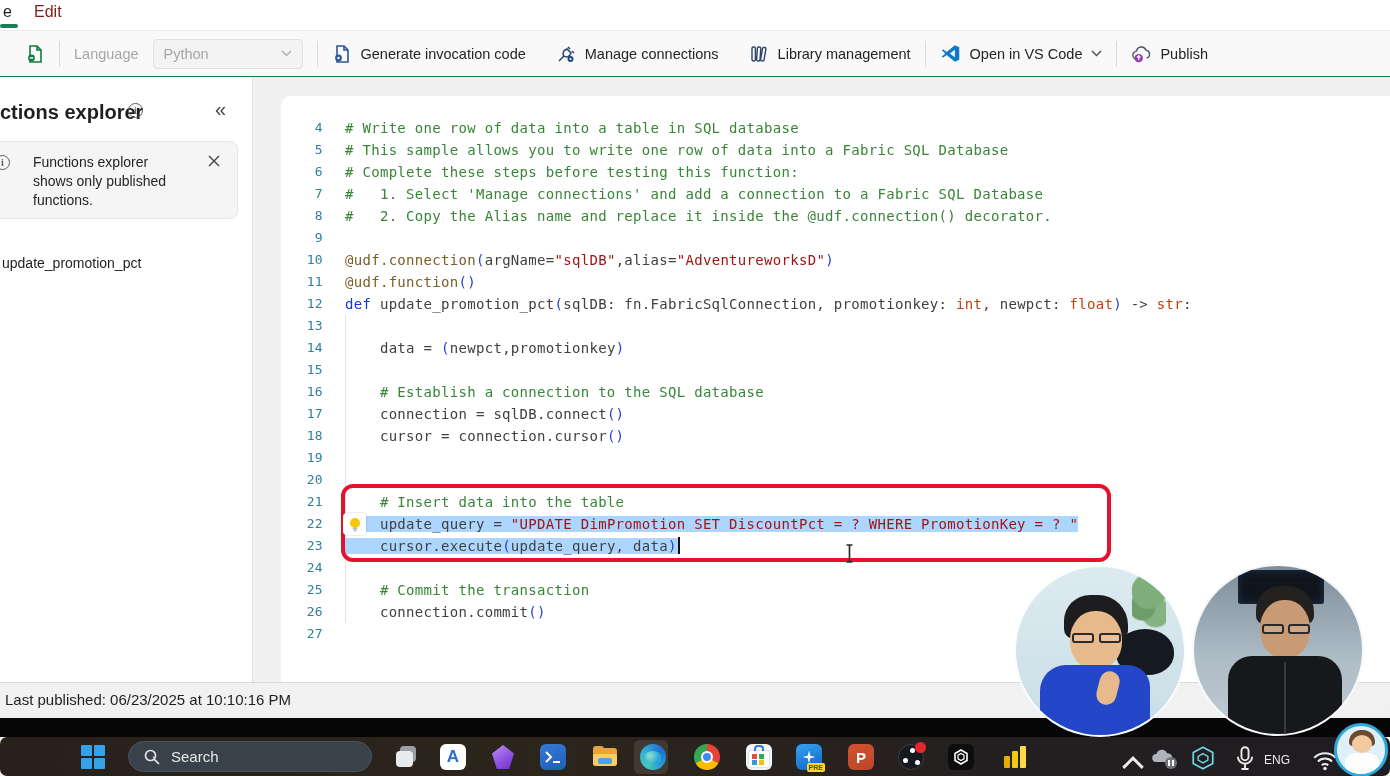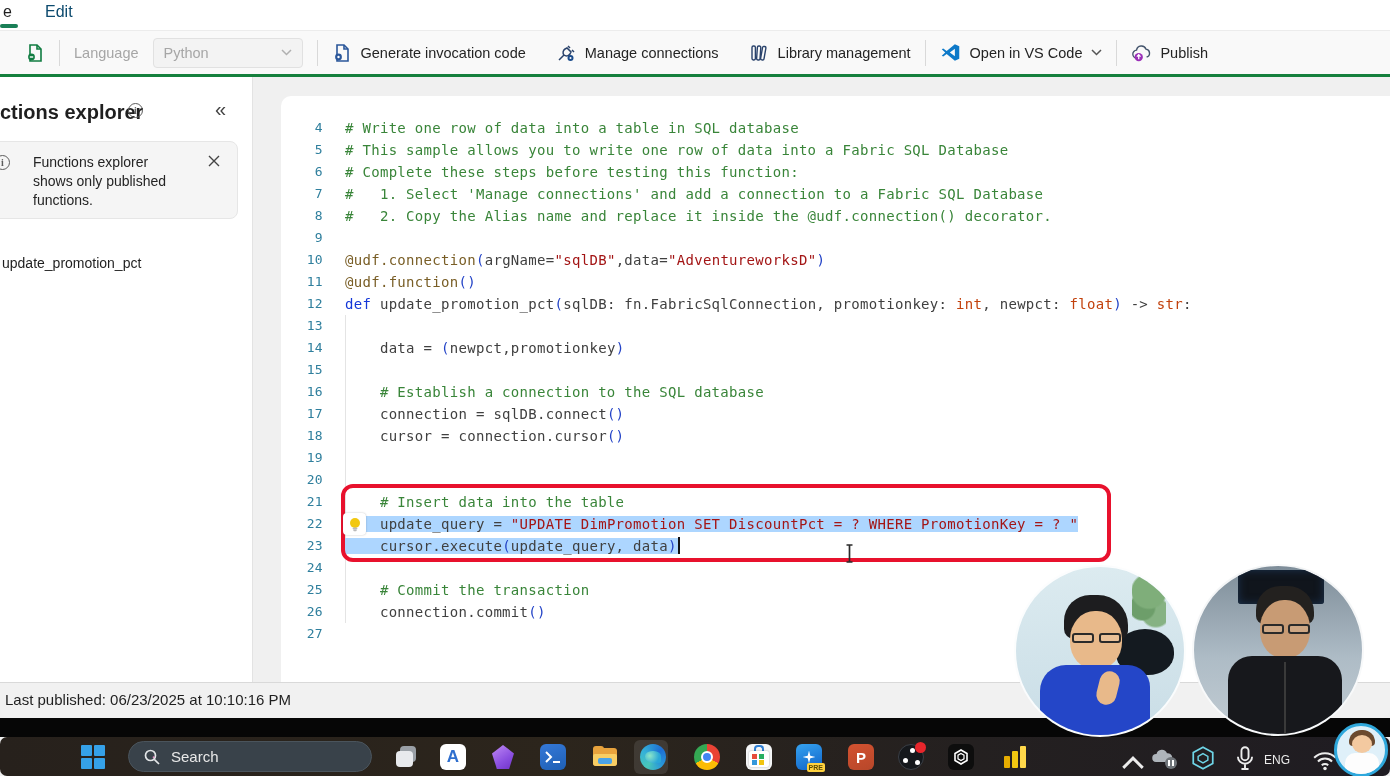--- a/index.html
+++ b/index.html
@@ -4,25 +4,25 @@
 <style>
   * { margin:0; padding:0; box-sizing:border-box; }
   html,body { width:1390px; height:776px; overflow:hidden; background:#000;
     font-family:"Liberation Sans", sans-serif; }
   .screen { position:relative; width:1390px; height:776px; background:#f0f0f0; }
 
   
   .ribbon { position:absolute; left:0; top:0; width:100%; height:30px; background:#fff; }
   .tab-partial { position:absolute; left:3px; top:3px; font-size:16px; color:#1f1f1f; }
   .tab-underline { position:absolute; left:0; top:24px; width:18px; height:4px; background:#1a7f57; border-radius:2px; }
-  .tab-edit { position:absolute; left:45px; top:3px; font-size:16px; color:#0c4a6e; }
+  .tab-edit { position:absolute; left:34px; top:3px; font-size:16px; color:#7f1d1d; }
 
   
   .toolbar { position:absolute; left:0; top:30px; width:100%; height:47px; background:#f9f9f9;
-    border-top:1px solid #ececec; border-bottom:3px solid #15803d;
+    border-top:1px solid #ececec; border-bottom:1px solid #15803d;
     display:flex; align-items:center; font-size:14.5px; color:#242424; }
   .tb-item { display:flex; align-items:center; gap:9px; white-space:nowrap; cursor:default; }
   .tb-div { width:1px; height:26px; background:#d9d9d9; margin:0 14px; }
   .lang-label { color:#a6a6a6; }
   .lang-select { width:150px; height:30px; background:#f3f3f3; border:1px solid #e1e1e1; border-radius:4px;
     display:flex; align-items:center; justify-content:space-between; padding:0 10px; color:#a6a6a6; margin-left:14px; }
   .icon16 { width:20px; height:20px; flex:0 0 auto; }
   .vsicon { width:21px; height:21px; }
 
   
@@ -220,21 +220,21 @@
 
   <div class="editor-card">
     <div class="indent-guide"></div>
     <div class="code-area">
         <div class="cl"><span class="ln">4</span><span class="ct"><span class="tok-c"># Write one row of data into a table in SQL database</span></span></div>
         <div class="cl"><span class="ln">5</span><span class="ct"><span class="tok-c"># This sample allows you to write one row of data into a Fabric SQL Database</span></span></div>
         <div class="cl"><span class="ln">6</span><span class="ct"><span class="tok-c"># Complete these steps before testing this function:</span></span></div>
         <div class="cl"><span class="ln">7</span><span class="ct"><span class="tok-c">#   1. Select 'Manage connections' and add a connection to a Fabric SQL Database</span></span></div>
         <div class="cl"><span class="ln">8</span><span class="ct"><span class="tok-c">#   2. Copy the Alias name and replace it inside the @udf.connection() decorator.</span></span></div>
         <div class="cl"><span class="ln">9</span><span class="ct"></span></div>
-        <div class="cl"><span class="ln">10</span><span class="ct"><span class="tok-f">@udf.connection</span><span class="tok-p">(</span><span class="tok-n">argName=</span><span class="tok-s">"sqlDB"</span><span class="tok-n">,</span><span class="tok-n">data=</span><span class="tok-s">"AdventureworksD"</span><span class="tok-p">)</span></span></div>
+        <div class="cl"><span class="ln">10</span><span class="ct"><span class="tok-f">@udf.connection</span><span class="tok-p">(</span><span class="tok-n">argName=</span><span class="tok-s">"sqlDB"</span><span class="tok-n">,</span><span class="tok-n">alias=</span><span class="tok-s">"AdventureworksD"</span><span class="tok-p">)</span></span></div>
         <div class="cl"><span class="ln">11</span><span class="ct"><span class="tok-f">@udf.function</span><span class="tok-p">()</span></span></div>
         <div class="cl"><span class="ln">12</span><span class="ct"><span class="tok-k">def </span><span class="tok-n">update_promotion_pct</span><span class="tok-p">(</span><span class="tok-n">sqlDB: fn.FabricSqlConnection, promotionkey: </span><span class="tok-t">int</span><span class="tok-n">, newpct: </span><span class="tok-t">float</span><span class="tok-p">)</span><span class="tok-n"> -&gt; </span><span class="tok-t">str</span><span class="tok-n">:</span></span></div>
         <div class="cl"><span class="ln">13</span></div>
         <div class="cl"><span class="ln">14</span><span class="ct"><span class="tok-n">    data = </span><span class="tok-p">(</span><span class="tok-n">newpct,promotionkey</span><span class="tok-p">)</span></span></div>
         <div class="cl"><span class="ln">15</span><span class="ct"></span></div>
         <div class="cl"><span class="ln">16</span><span class="ct"><span class="tok-c">    # Establish a connection to the SQL database</span></span></div>
         <div class="cl"><span class="ln">17</span><span class="ct"><span class="tok-n">    connection = sqlDB.connect</span><span class="tok-p">()</span></span></div>
         <div class="cl"><span class="ln">18</span><span class="ct"><span class="tok-n">    cursor = connection.cursor</span><span class="tok-p">()</span></span></div>
         <div class="cl"><span class="ln">19</span><span class="ct"></span></div>
         <div class="cl"><span class="ln">20</span><span class="ct"></span></div>

